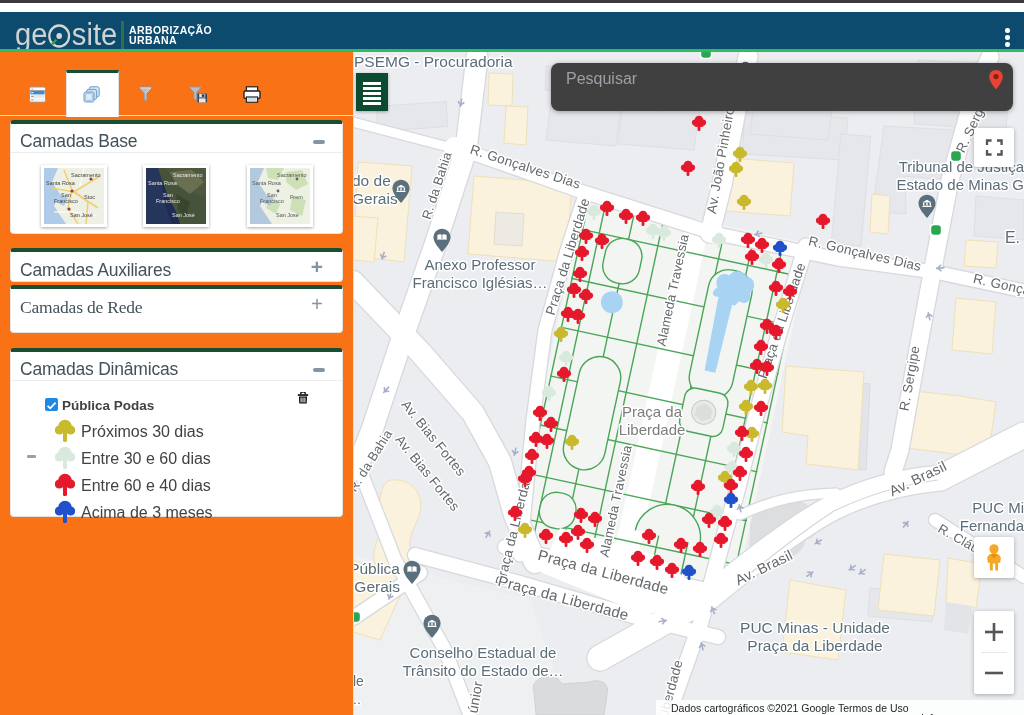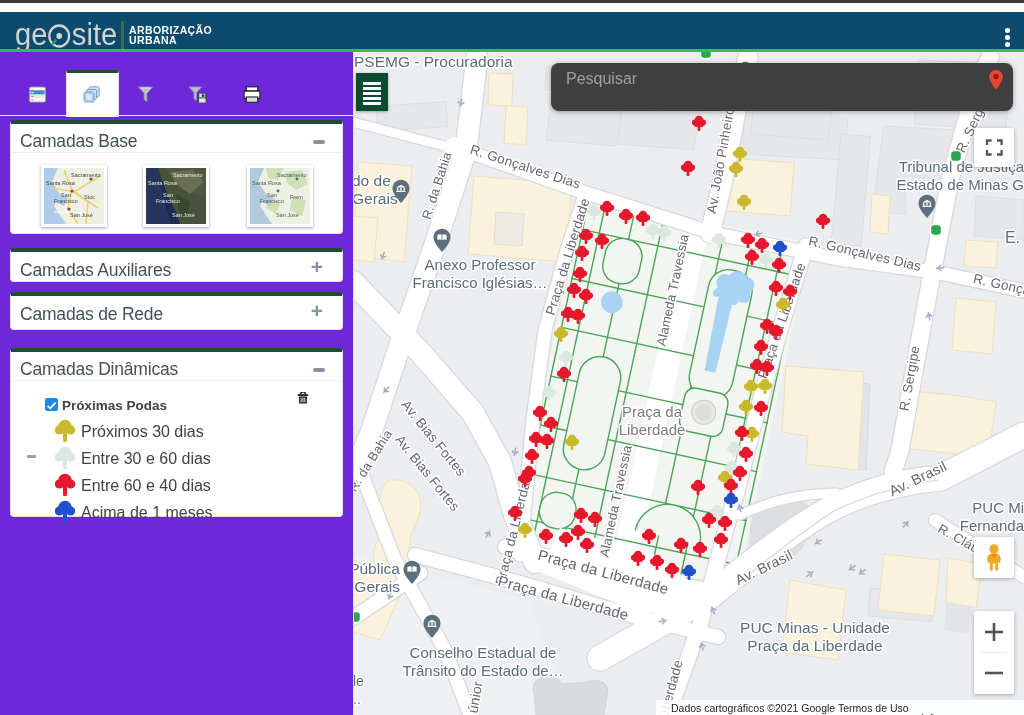--- a/index.html
+++ b/index.html
@@ -15,34 +15,34 @@
   #logotxt { font-size:31px; letter-spacing:0px; font-weight:400; line-height:40px;}
   #logodiv { position:absolute; left:121px; top:9px; width:3px; height:28px; background:#2e7047; }
   #logosub { position:absolute; left:129px; top:13px; color:#fff; font-size:10.5px; font-weight:bold; letter-spacing:0.4px; line-height:10px; }
   .htab { position:absolute; top:4px; height:45px; color:#fff; font-size:15px; letter-spacing:0.4px; display:flex; align-items:center; }
   #tab-mapa { left:417px; width:83px; background:#28a55a; border-radius:4px 4px 0 0; justify-content:center; }
   #tab-tabela { left:508px; width:86px; }
   #hdots { position:absolute; right:15px; top:16px; width:4px; height:18px; }
   #hdots div { width:4.5px; height:4.5px; border-radius:50%; background:#fff; margin-bottom:2.5px; }
 
   
-  #sidebar { position:absolute; left:0; top:52px; width:354px; height:663px; background:#6d28d9; border-right:1px solid #e0e0e0; }
+  #sidebar { position:absolute; left:0; top:52px; width:354px; height:663px; background:#f97316; border-right:1px solid #e0e0e0; }
   #tabstrip { position:absolute; left:0; top:0; width:353px; height:64px; border-bottom:1px solid #e3e3e3; }
   .ticon { position:absolute; top:34px; width:17px; height:17px; }
   #activetab { position:absolute; left:66px; top:18px; width:53px; height:47px; background:#fff;
      border:1px solid #e0e0e0; border-bottom:none; border-top:3px solid #1a4d31; }
   .card { position:absolute; left:10px; width:333px; background:#fff; border:1px solid #e2e2e2;
      border-top:4px solid #1a4d31; border-radius:4px; }
   .cardhead { position:relative; height:29px; }
   .cardtitle { position:absolute; left:9px; top:7px; font-size:17.5px; letter-spacing:-0.2px; color:#43525a; }
   .cardbtn { position:absolute; right:14px; top:4px; width:22px; height:22px; color:#8494a2; font-size:21px; font-weight:bold; text-align:center; line-height:22px;}
   .minusbar { position:absolute; right:17px; top:16px; width:12px; height:3.5px; border-radius:2px; background:#8494a2; }
   #card-base { top:68px; height:114px; }
   #card-aux  { top:196px; height:34px; }
-  #card-rede { top:240px; height:38px; }
+  #card-rede { top:233px; height:48px;font-family:Liberation Serif, serif; }
   #card-dyn  { top:296px; height:169px; }
   #card-base .cardhead, #card-dyn .cardhead { border-bottom:1px solid #ededed; }
   #card-aux .cardtitle, #card-rede .cardtitle { top:8px; }
   .thumb { position:absolute; top:41px; width:66px; height:62px; background:#fff;
       box-shadow:0 1px 3px rgba(0,0,0,.35); padding:3px; }
   .thumb svg { width:60px; height:56px; display:block; }
 
   #chkrow { position:absolute; left:34px; top:45px; height:15px; }
   #chkbox { position:absolute; left:0; top:1px; width:13px; height:13px; background:#1e88e5; border-radius:2px; }
   #chklabel { position:absolute; left:17px; top:1px; font-size:13.5px; font-weight:bold; color:#424242; white-space:nowrap; }
@@ -226,21 +226,21 @@
     </div>
     <div class="card" id="card-dyn">
       <div class="cardhead">
           <span class="cardtitle">Camadas Dinâmicas</span>
           <span class="minusbar"></span>
         </div>
       <div id="chkrow">
           <div id="chkbox"><svg width="13" height="13" viewBox="0 0 13 13">
               <path d="M2.6 6.8 L5.2 9.3 L10.6 3.6" fill="none" stroke="#fff" stroke-width="1.8"></path>
             </svg></div>
-          <span id="chklabel">Próximas Podas</span>
+          <span id="chklabel">Pública Podas</span>
         </div>
       <svg id="trash" viewBox="0 0 12 12">
           <path d="M3.6 2.2 A2.4 2.4 0 0 1 8.4 2.2" fill="none" stroke="#111" stroke-width="1.3"></path>
           <path d="M0.8 2.2 L11.2 2.2 L11.2 3.9 L0.8 3.9 Z" fill="#111"></path>
           <path d="M1.9 4.5 L10.1 4.5 L9.7 11.6 L2.3 11.6 Z" fill="#111"></path>
           <g stroke="#fff" stroke-width="1">
             <line x1="4.1" y1="5.6" x2="4.1" y2="10.4"></line>
             <line x1="6" y1="5.6" x2="6" y2="10.4"></line>
             <line x1="7.9" y1="5.6" x2="7.9" y2="10.4"></line>
           </g>
@@ -261,21 +261,21 @@
       <div class="legrow" style="top:119px">
           <svg class="legtree" width="20" height="25" viewBox="0 0 20 25">
             <use href="#treesym" fill="#e6182c" x="10" y="24"></use>
           </svg>
           <span class="legtxt">Entre 60 e 40 dias</span>
         </div>
       <div class="legrow" style="top:146px">
           <svg class="legtree" width="20" height="25" viewBox="0 0 20 25">
             <use href="#treesym" fill="#2150cb" x="10" y="24"></use>
           </svg>
-          <span class="legtxt">Acima de 1 meses</span>
+          <span class="legtxt">Acima de 3 meses</span>
         </div>
       <svg width="0" height="0" style="position:absolute">
           <defs>
             <g id="treesym">
               <circle cx="0" cy="-15.5" r="6.8"></circle>
               <circle cx="-5.6" cy="-12" r="4.6"></circle>
               <circle cx="5.6" cy="-12" r="4.6"></circle>
               <rect x="-2" y="-13" width="4" height="13" rx="1.6"></rect>
             </g>
           </defs>

